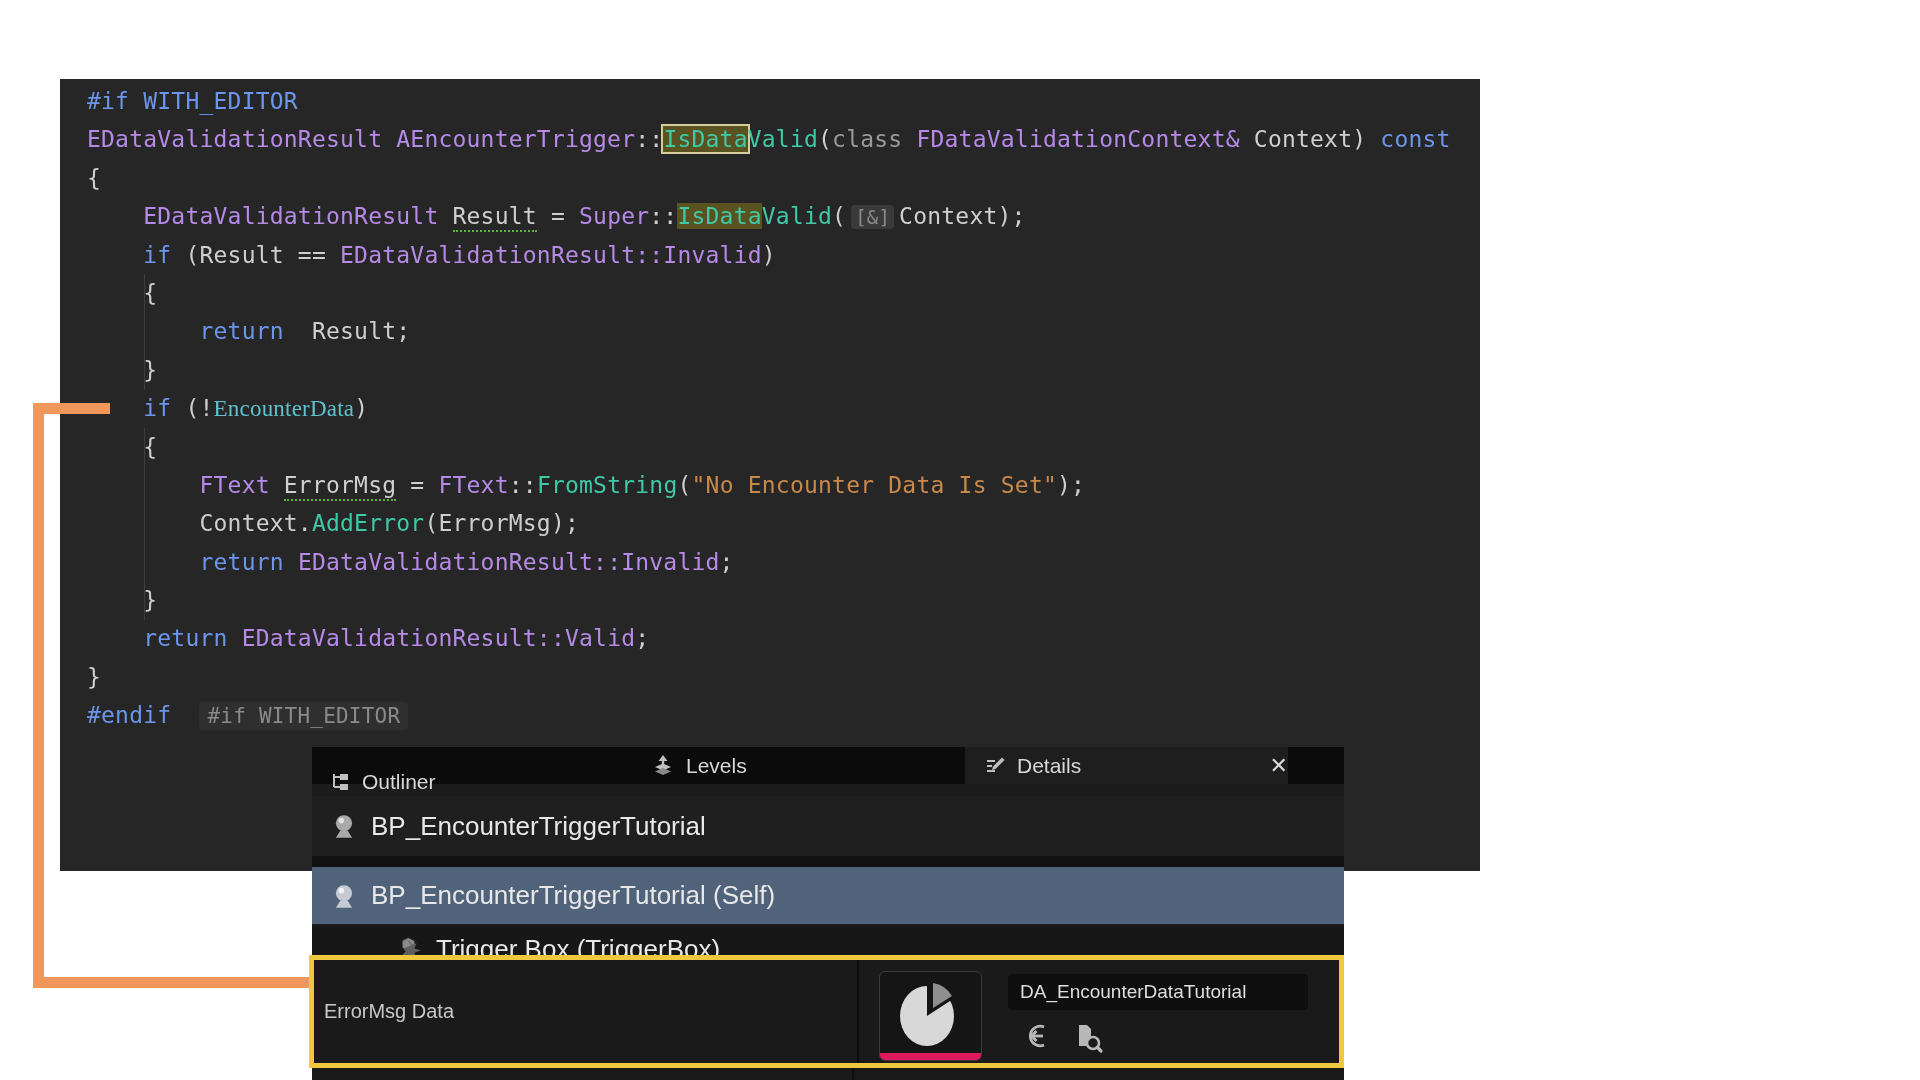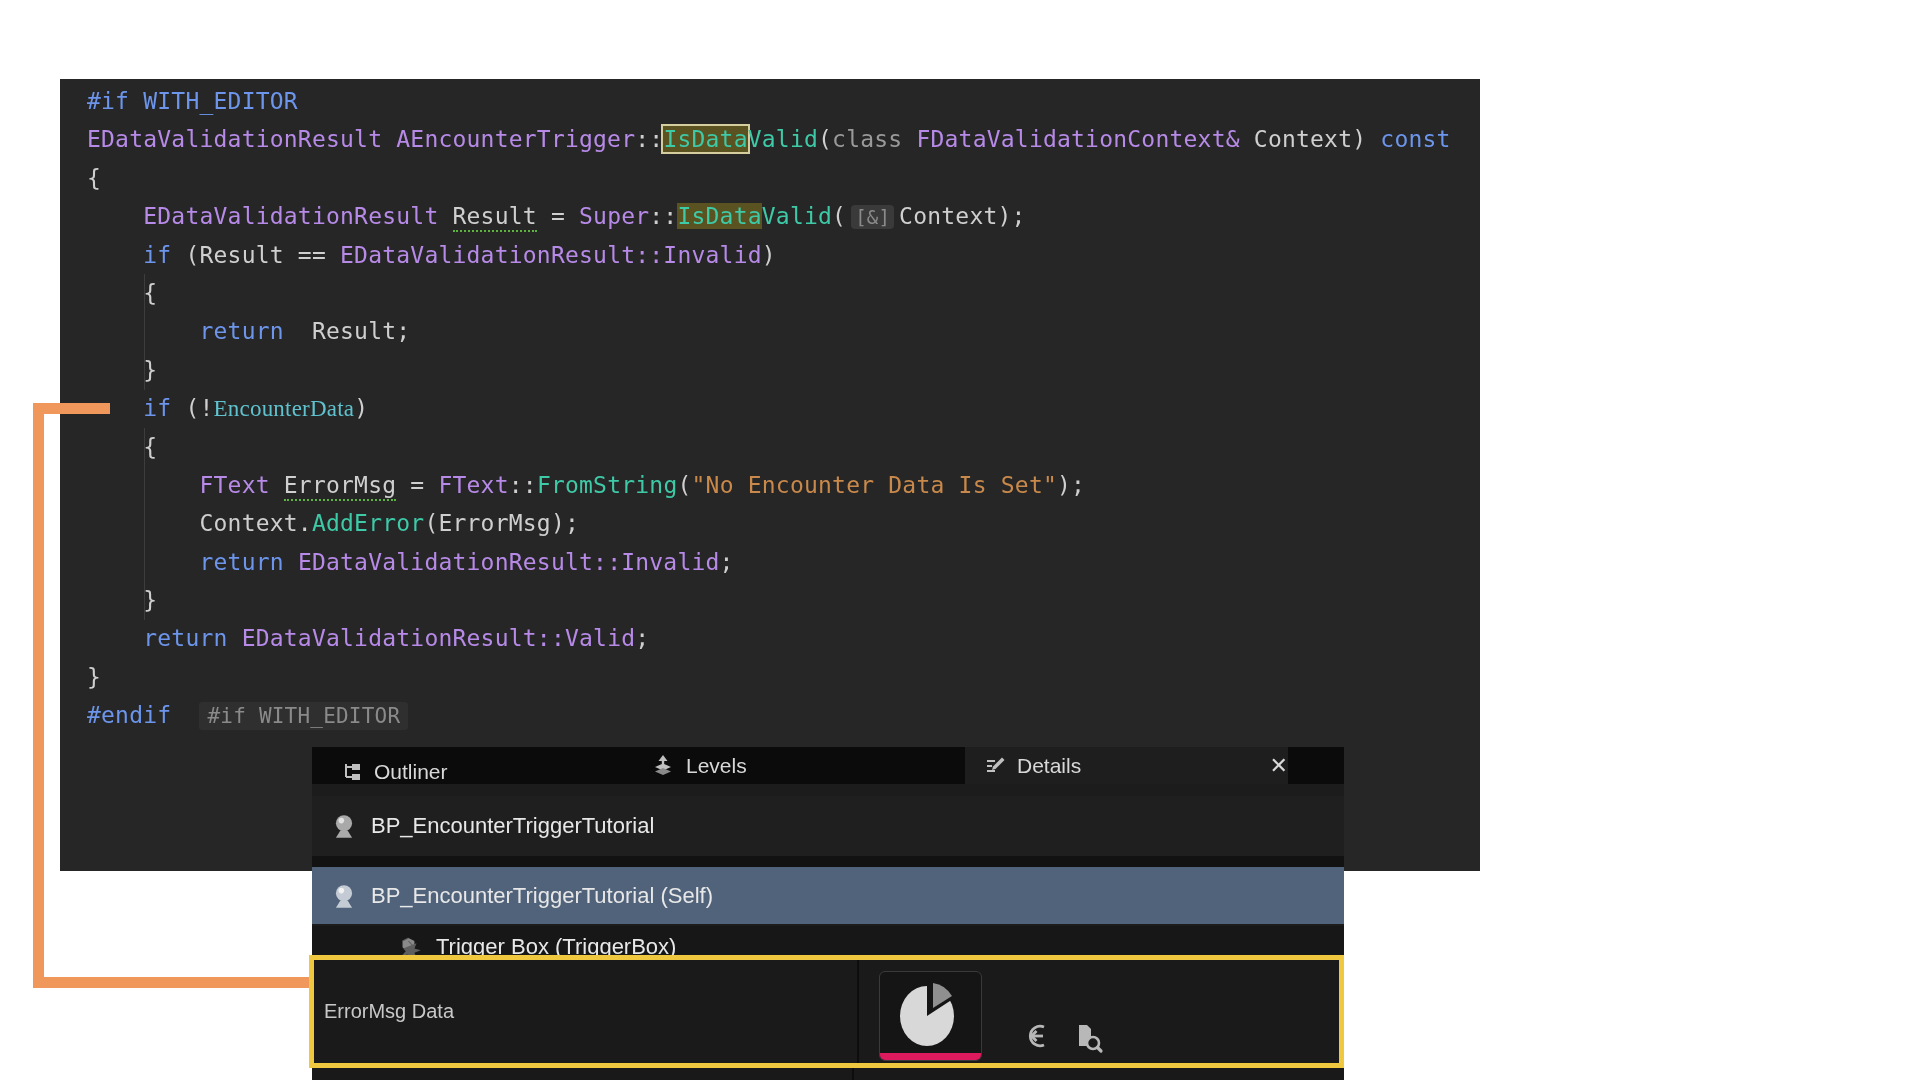--- a/index.html
+++ b/index.html
@@ -46,21 +46,21 @@
     position:absolute;left:312px;top:747px;width:1032px;height:333px;
     background:var(--panel-bg);color:var(--row-fg);
   }
   .tabbar{position:absolute;left:0;top:0;width:1032px;height:37px;background:var(--tabbar-bg);}
   .tab{position:absolute;top:0;height:37px;display:flex;align-items:center;gap:10px;
        color:var(--tab-fg);font-size:21px;font-weight:500;cursor:default;}
   .tab.active{background:var(--tab-active-bg);}
   .tab-close{position:absolute;right:56px;top:0;height:37px;display:flex;align-items:center;
        color:var(--tab-fg);font-size:22px;}
   .rows{position:absolute;left:0;top:37px;width:1032px;}
-  .outliner-row{display:flex;align-items:center;gap:13px;font-size:22px;color:var(--row-fg);}
+  .outliner-row{display:flex;align-items:center;gap:13px;font-size:26px;color:var(--row-fg);}
   .row-1{position:absolute;left:0;top:12px;width:1032px;height:60px;background:var(--row-bg);padding-left:18px;box-sizing:border-box;}
   .row-sep{position:absolute;left:0;top:72px;width:1032px;height:11px;background:var(--row-sep);}
   .row-2{position:absolute;left:0;top:83px;width:1032px;height:57px;background:var(--row-selected);padding-left:18px;box-sizing:border-box;}
   .row-3{position:absolute;left:0;top:142px;width:1032px;height:68px;background:#171717;padding-left:83px;box-sizing:border-box;align-items:flex-start;padding-top:8px;}
   
   .prop-box{
     position:absolute;left:309px;top:955px;width:1035px;height:113px;
     border:5px solid var(--prop-border);background:var(--prop-bg);
     box-sizing:border-box;z-index:20;
   }
@@ -92,21 +92,21 @@
   <div class="indent-guide" style="left:84px;top:349px;height:192px;"></div>
   <div class="code-lines" id="code-lines"><div class="code-line"><span class="seg kw">#if WITH_EDITOR</span></div><div class="code-line"><span class="seg type">EDataValidationResult </span><span class="seg type">AEncounterTrigger</span><span class="seg plain">::</span><span class="seg method hl-cur">IsData</span><span class="seg method">Valid</span><span class="seg plain">(</span><span class="seg gray">class</span><span class="seg plain"> </span><span class="seg type">FDataValidationContext&amp;</span><span class="seg plain"> Context</span><span class="seg plain">) </span><span class="seg kw">const</span></div><div class="code-line"><span class="seg plain">{</span></div><div class="code-line"><span class="seg plain">    </span><span class="seg type">EDataValidationResult </span><span class="seg decl">Result</span><span class="seg plain"> = </span><span class="seg type">Super</span><span class="seg plain">::</span><span class="seg method hl">IsData</span><span class="seg method">Valid</span><span class="seg plain">(</span><span class="seg inlay">[&amp;]</span><span class="seg plain">Context);</span></div><div class="code-line"><span class="seg plain">    </span><span class="seg kw">if</span><span class="seg plain"> (Result == </span><span class="seg type">EDataValidationResult::Invalid</span><span class="seg plain">)</span></div><div class="code-line"><span class="seg plain">    {</span></div><div class="code-line"><span class="seg plain">        </span><span class="seg kw">return</span><span class="seg plain">  Result;</span></div><div class="code-line"><span class="seg plain">    }</span></div><div class="code-line"><span class="seg plain">    </span><span class="seg kw">if</span><span class="seg plain"> (!</span><span class="seg field">EncounterData</span><span class="seg plain">)</span></div><div class="code-line"><span class="seg plain">    {</span></div><div class="code-line"><span class="seg plain">        </span><span class="seg type">FText </span><span class="seg decl">ErrorMsg</span><span class="seg plain"> = </span><span class="seg type">FText</span><span class="seg plain">::</span><span class="seg method">FromString</span><span class="seg plain">(</span><span class="seg str">"No Encounter Data Is Set"</span><span class="seg plain">);</span></div><div class="code-line"><span class="seg plain">        Context.</span><span class="seg method">AddError</span><span class="seg plain">(ErrorMsg);</span></div><div class="code-line"><span class="seg plain">        </span><span class="seg kw">return</span><span class="seg plain"> </span><span class="seg type">EDataValidationResult::Invalid</span><span class="seg plain">;</span></div><div class="code-line"><span class="seg plain">    }</span></div><div class="code-line"><span class="seg plain">    </span><span class="seg kw">return</span><span class="seg plain"> </span><span class="seg type">EDataValidationResult::Valid</span><span class="seg plain">;</span></div><div class="code-line"><span class="seg plain">}</span></div><div class="code-line"><span class="seg kw">#endif</span><span class="seg plain">  </span><span class="seg hint">#if WITH_EDITOR</span></div></div>
 </div>
 
 <div class="annot" style="left:33px;top:403px;width:77px;height:11px;"></div>
 <div class="annot" style="left:33px;top:403px;width:11px;height:585px;"></div>
 <div class="annot" style="left:33px;top:977px;width:276px;height:11px;"></div>
 
 <div class="details-panel">
   <div class="tabbar">
-    <div class="tab" style="left:22px;padding:6px 6px;">
+    <div class="tab" style="left:10px;padding:16px 6px;">
       <span>
         <svg width="24" height="24" viewBox="0 0 24 24">
           <rect x="12" y="4" width="8" height="6" fill="#C0C0C0"></rect>
           <rect x="12" y="14" width="8" height="6" fill="#C0C0C0"></rect>
           <path d="M6 4 V17 M6 7 H12 M6 17 H12" stroke="#C0C0C0" stroke-width="2" fill="none"></path>
         </svg>
       </span>
       <span>Outliner</span>
     </div>
     <div class="tab" style="left:332px;padding:0 6px;justify-content:center;">
@@ -180,20 +180,23 @@
     <span>
       <svg width="101" height="81" viewBox="0 0 101 81">
         <ellipse cx="47" cy="44" rx="27" ry="30" fill="#D8D8D8"></ellipse>
         <path d="M47 44 L47 10 A30 34 0 0 1 73 27 Z" fill="#151515"></path>
         <path d="M53 36 L53 11 A27 30 0 0 1 72 24 Z" fill="#8F8F8F"></path>
       </svg>
     </span>
     <div class="thumb-bar"></div>
   </div>
 
+  <div class="combo">
+    <span>DA_EncounterDataTutorial</span>
+  </div>
 
   <div class="asset-btn" style="left:708px;">
     <span>
       <svg width="32" height="32" viewBox="0 0 32 32">
         <path d="M22 7 A 9.8 9.8 0 1 0 22 25" fill="none" stroke="#B8B8B8" stroke-width="2.8"></path>
         <path d="M10 16 H21" stroke="#B8B8B8" stroke-width="2.8"></path>
         <path d="M14.5 11 L9.5 16 L14.5 21" fill="none" stroke="#B8B8B8" stroke-width="2.8"></path>
       </svg>
     </span>
   </div>

